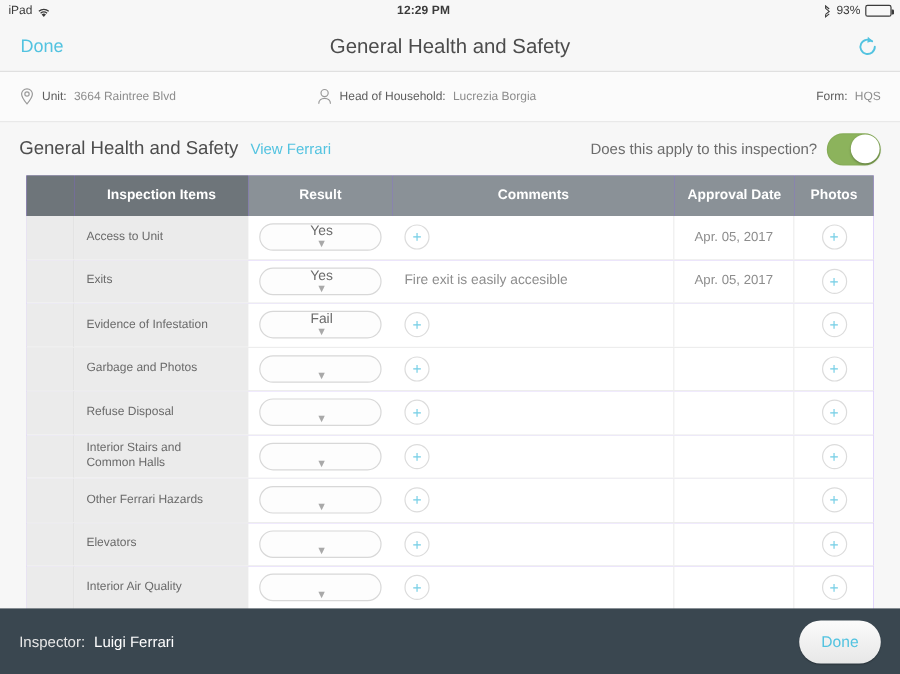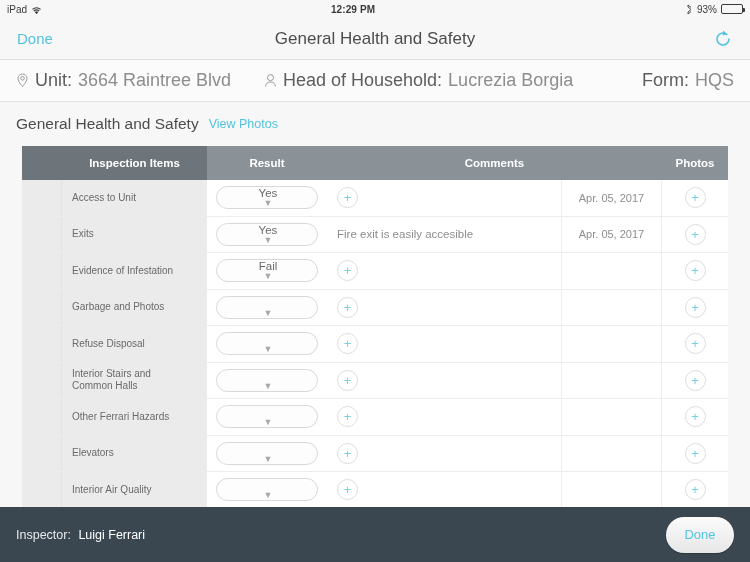--- a/index.html
+++ b/index.html
@@ -42,21 +42,21 @@
   }
   .nav-title {
     width: 100%; text-align: center; font-size: 17px; color: #4c4c4c;
   }
   .nav-refresh { position: absolute; right: 16px; width: 22px; height: 22px; }
 
   
   .infobar {
     height: 42px; background: #fbfbfb;
     border-bottom: 1px solid #e4e4e4;
-    display: flex; align-items: center; font-size: 18px; color: #6c6c6c;
+    display: flex; align-items: center; font-size: 10px; color: #6c6c6c;
     padding: 0 4px; position: relative;
   }
   .info-group { display: flex; align-items: center; gap: 6px; }
   .info-unit { position: absolute; left: 16px; }
   .info-hoh { position: absolute; left: 264px; }
   .info-form { position: absolute; right: 16px; }
   .info-label { color: #5d5d5d; }
   .info-value { color: #8d8d8d; }
   .ic { display: inline-block; line-height: 0; }
 
@@ -208,29 +208,36 @@
       <span class="info-value">Lucrezia Borgia</span>
     </div>
     <div class="info-group info-form">
       <span class="info-label">Form:</span>
       <span class="info-value">HQS</span>
     </div>
   </div>
 
   <div class="section-head">
     <span class="section-title">General Health and Safety</span>
-    <span class="view-photos">View Photos</span>
+    <span class="view-photos">View Ferrari</span>
+    <div class="toggle-wrap">
+      <span class="toggle-label">Does this apply to this inspection?</span>
+      <div class="toggle">
+        <span class="toggle-knob"></span>
+      </div>
+    </div>
   </div>
 
   <div class="table-wrap">
     <div class="thead">
       <div class="th items col-gutter"></div>
       <div class="th items col-item">Inspection Items</div>
       <div class="th col-result">Result</div>
       <div class="th col-comments">Comments</div>
+      <div class="th col-approval">Approval Date</div>
       <div class="th col-photos">Photos</div>
     </div>
     <div class="rows" id="rows">
         <div class="row">
           <div class="cell gutter col-gutter"></div>
           <div class="cell item col-item">Access to Unit</div>
           <div class="cell result col-result">
             <span class="dropdown">
               <span>Yes</span>
               <span class="chev">▼</span>

